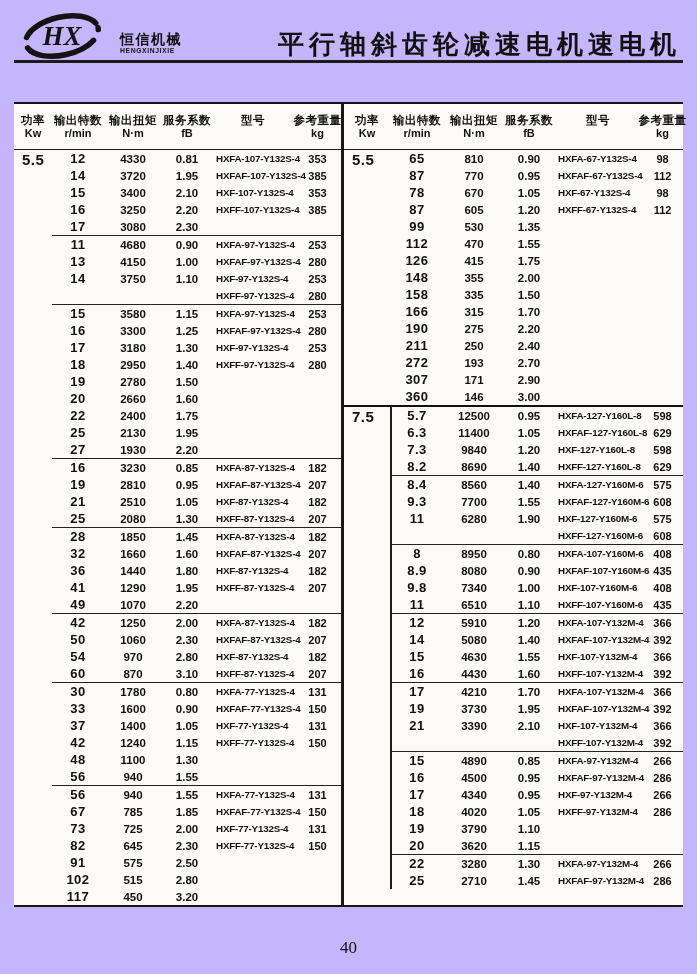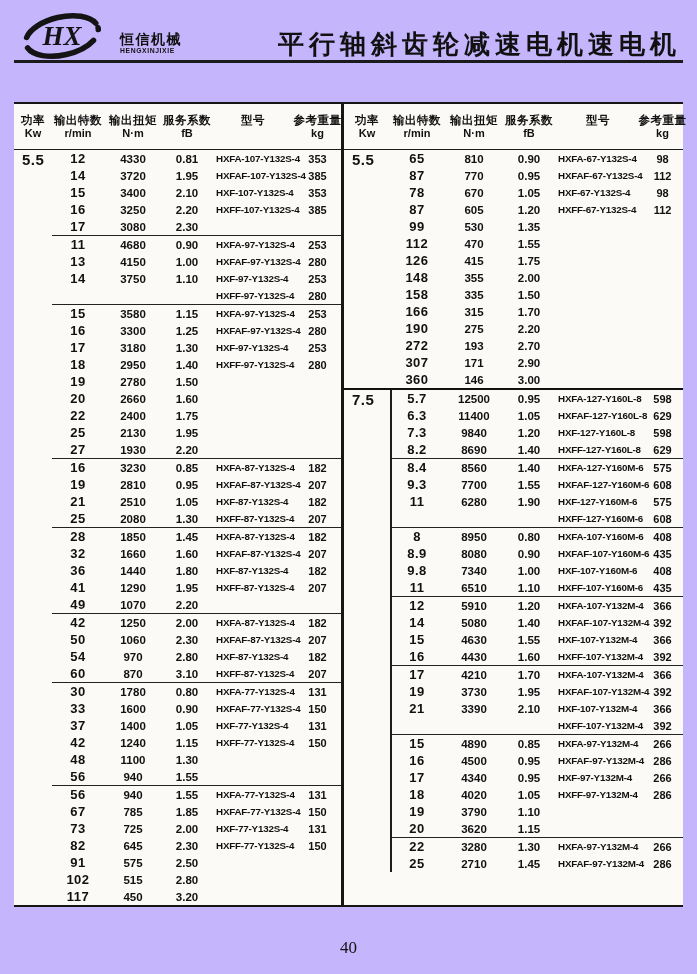--- a/index.html
+++ b/index.html
@@ -561,20 +561,27 @@
                 <div class="c c4"></div>
               </div>
               <div class="row">
                 <div class="c c0">190</div>
                 <div class="c c1">275</div>
                 <div class="c c2">2.20</div>
                 <div class="c c3"></div>
                 <div class="c c4"></div>
               </div>
               <div class="row">
+                <div class="c c0">211</div>
+                <div class="c c1">250</div>
+                <div class="c c2">2.40</div>
+                <div class="c c3"></div>
+                <div class="c c4"></div>
+              </div>
+              <div class="row">
                 <div class="c c0">272</div>
                 <div class="c c1">193</div>
                 <div class="c c2">2.70</div>
                 <div class="c c3"></div>
                 <div class="c c4"></div>
               </div>
               <div class="row">
                 <div class="c c0">307</div>
                 <div class="c c1">171</div>
                 <div class="c c2">2.90</div>

